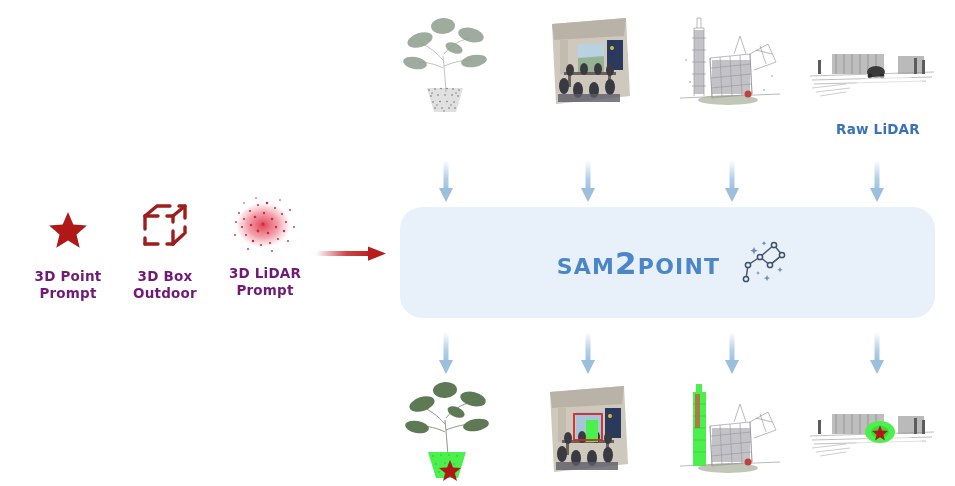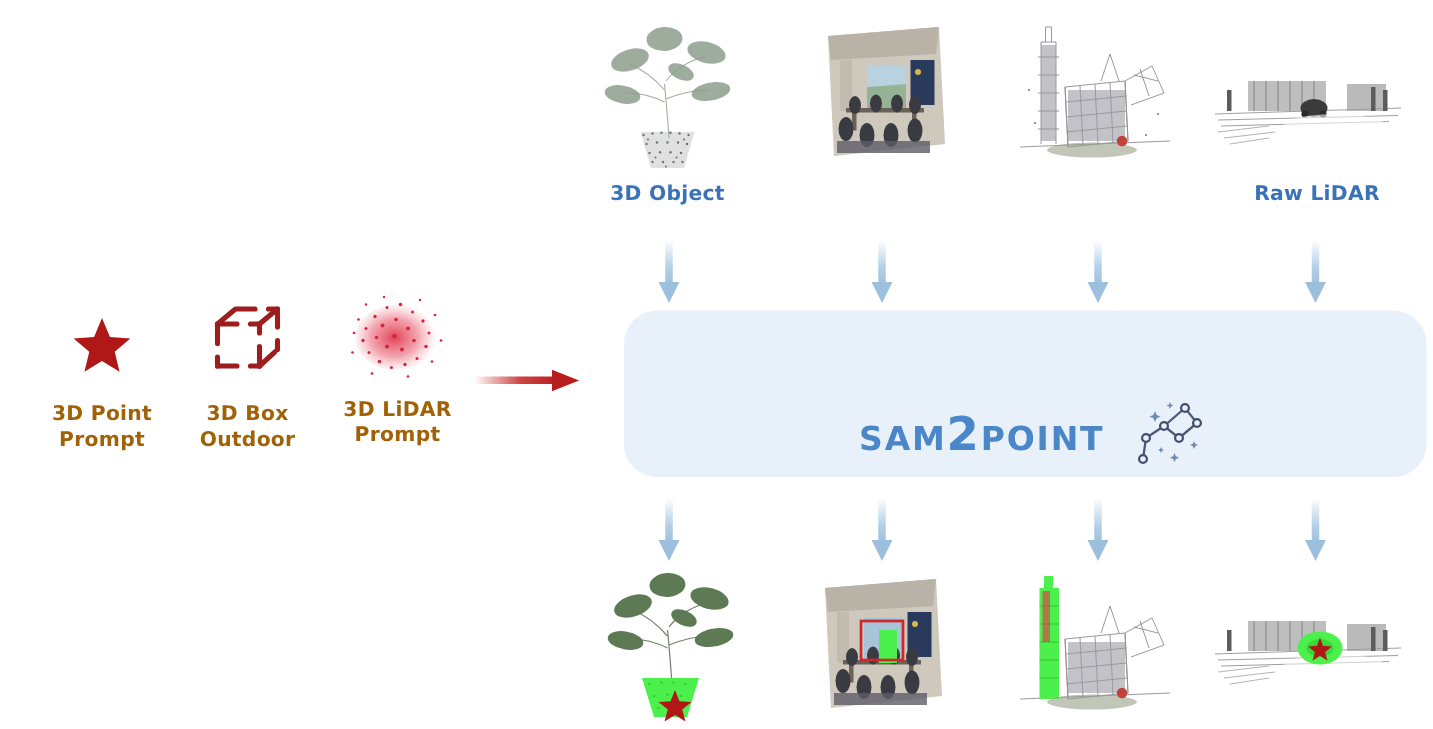--- a/index.html
+++ b/index.html
@@ -26,21 +26,21 @@
     width: 120px;
   }
   .prompt-icon {
     height: 62px;
     display: flex;
     align-items: center;
     justify-content: center;
   }
   .prompt-label {
     margin-top: 8px;
-    color: #a16207;
+    color: #701a75;
     font-size: 13.5px;
     font-weight: 700;
     line-height: 1.25;
     letter-spacing: 0.2px;
     white-space: pre-line;
     font-family: "DejaVu Sans", sans-serif;
   }
 
   
   .red-arrow { position: absolute; }
@@ -48,23 +48,22 @@
   
   .main-panel {
     position: absolute;
     left: 400px;
     top: 207px;
     width: 535px;
     height: 111px;
     background: #e8f1fa;
     border-radius: 22px;
     display: flex;
-    align-items: flex-end;
+    align-items: center;
     justify-content: center;
-    margin-left: 16px;
   }
   .brand-row {
     display: flex;
     align-items: center;
     gap: 14px;
     transform: translateX(6px);
   }
   .brand-title {
     color: #4a86c8;
     font-size: 31px;
@@ -336,21 +335,20 @@
         <rect x="108" y="26" width="3" height="16"></rect>
         <rect x="116" y="28" width="3" height="14"></rect>
       </g>
       <g stroke="#9a9a9a" stroke-width="0.5">
         <path d="M6,56 L40,52 M10,60 L44,56 M14,64 L40,60"></path>
       </g>
       <ellipse cx="84" cy="52" rx="34" ry="8" fill="#ffffff" opacity="0.55"></ellipse>
     </svg>
   </div>
 
-  <div class="col-label" style="left:385px; top:121px; width:120px;">3D Object</div>
   <div class="col-label" style="left:818px; top:121px; width:120px;">Raw LiDAR</div>
 
   <div class="down-arrow" style="left:435px; top:160px;">
     <svg width="22" height="44" viewBox="0 0 22 44">
       <defs>
         <linearGradient id="bluefade1" x1="0" y1="0" x2="0" y2="1">
           <stop offset="0%" stop-color="#a8c8e4" stop-opacity="0"></stop>
           <stop offset="60%" stop-color="#a8c8e4" stop-opacity="0.85"></stop>
           <stop offset="100%" stop-color="#9cbfdd" stop-opacity="1"></stop>
         </linearGradient>

